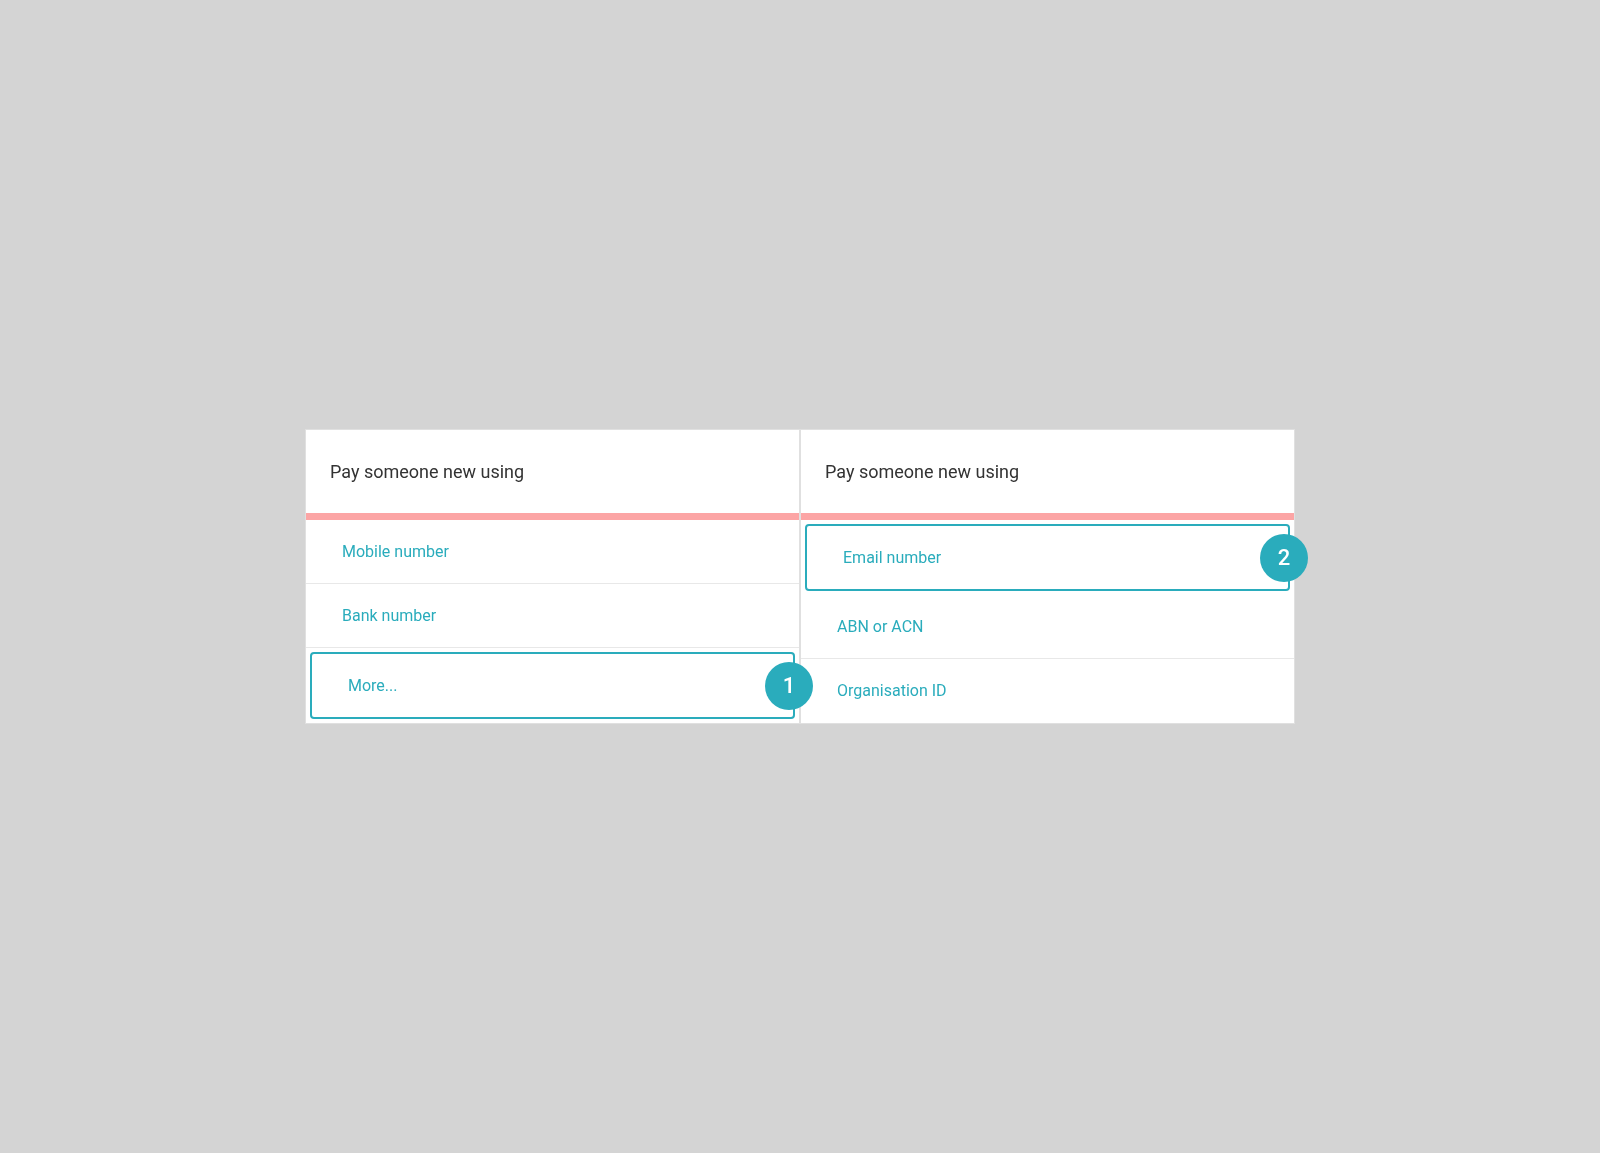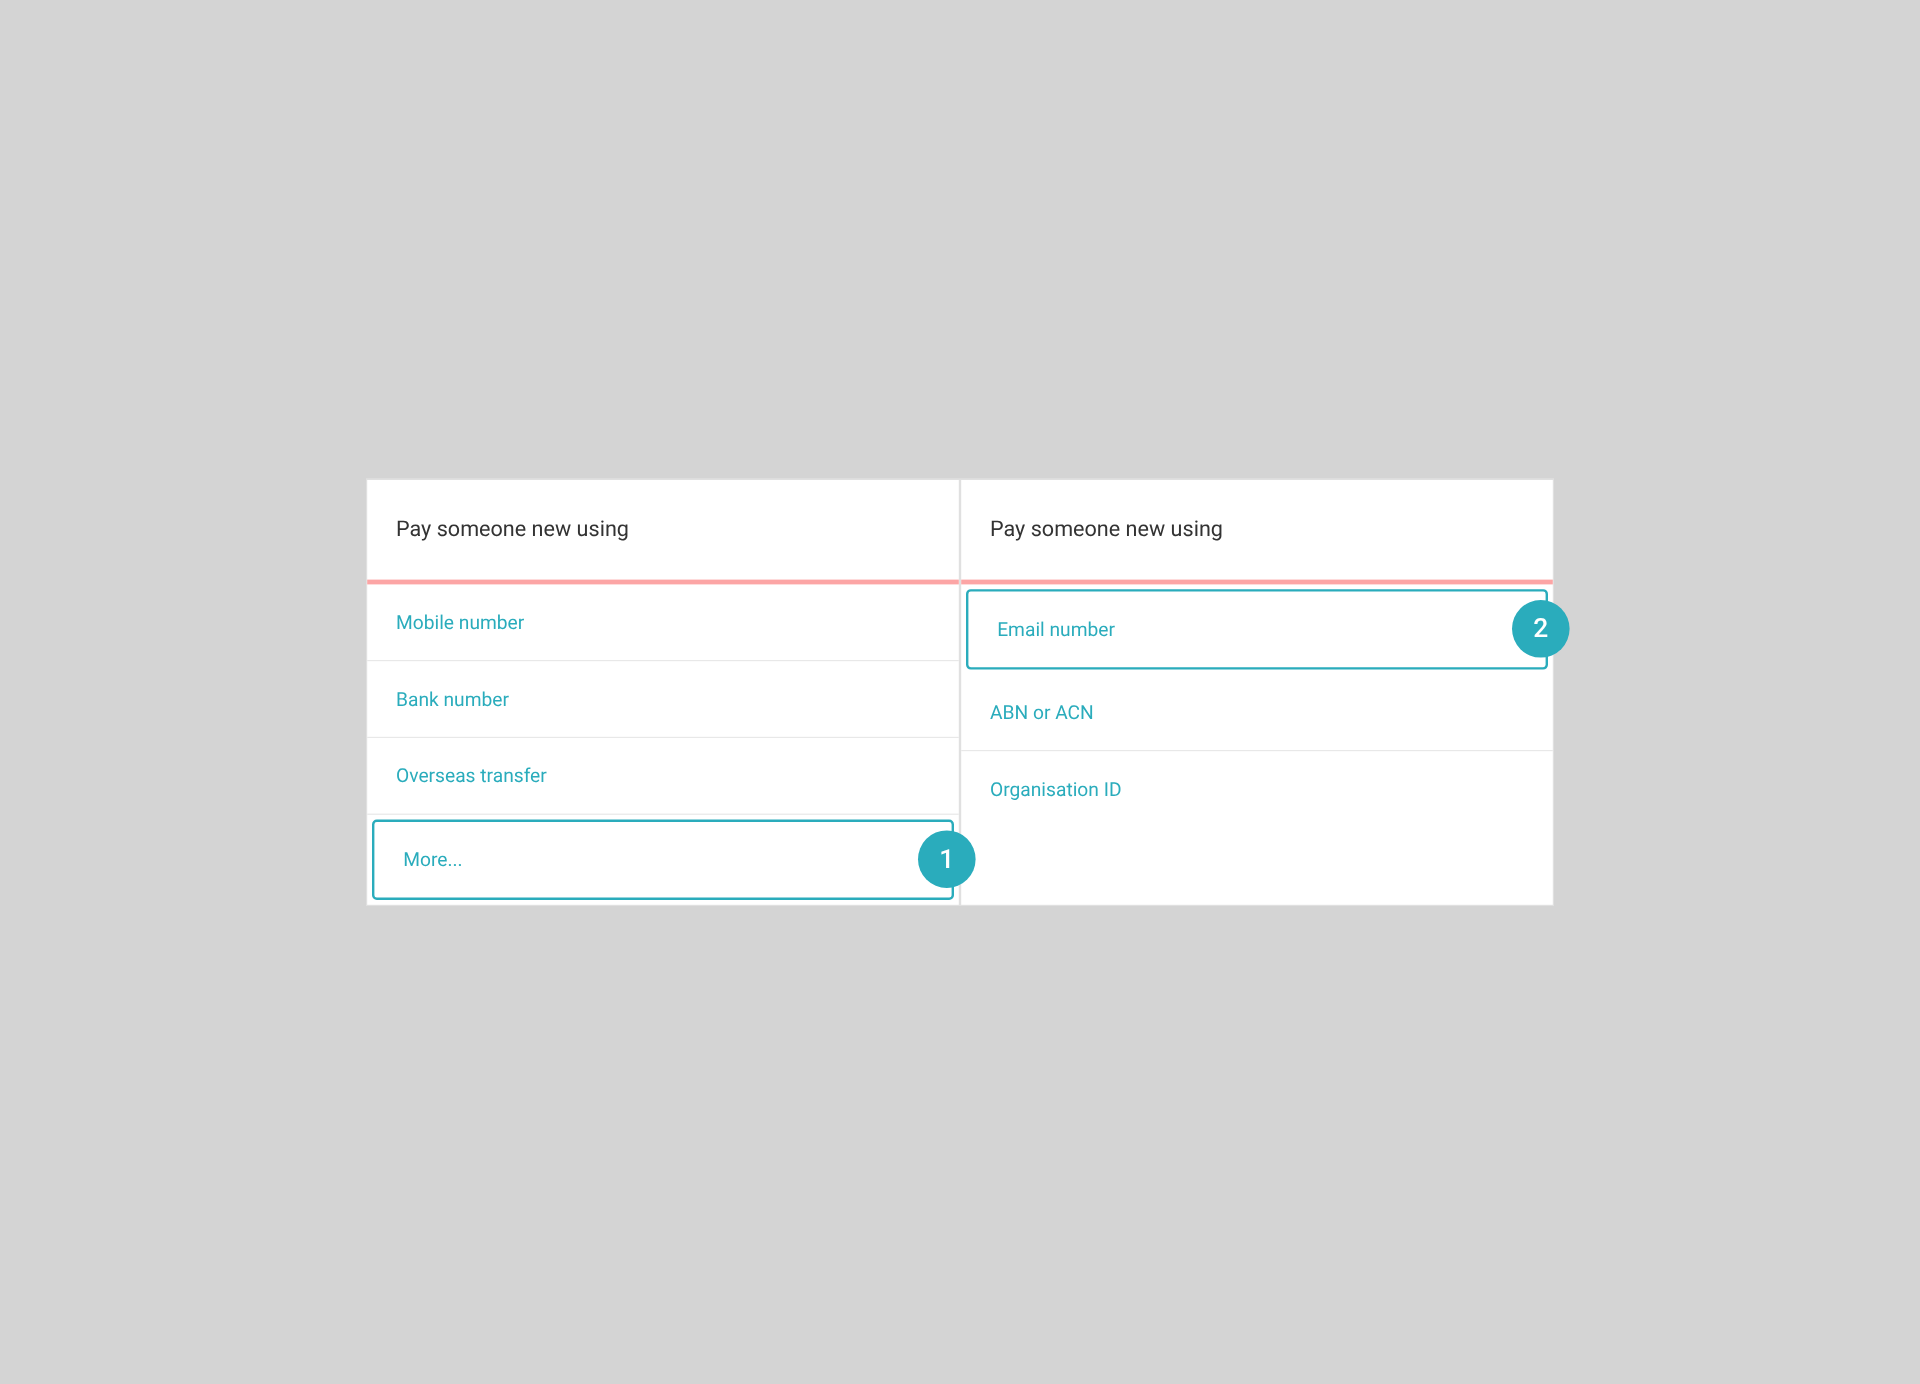--- a/index.html
+++ b/index.html
@@ -29,31 +29,31 @@
       width: 495px;
       border: 1px solid #e0e0e0;
     }
 
     .panel-left {
       border-right: 1px solid #e0e0e0;
     }
 
     .panel-header {
       padding: 31px 24px;
-      border-bottom: 4px solid #fca5a5;
+      border-bottom: 7px solid #fca5a5;
     }
 
     .panel-title {
       font-size: 18px;
       color: #333333;
       font-weight: 400;
     }
 
     .panel-item {
-      padding: 22px 24px;
+      padding: 22px 36px;
       border-bottom: 1px solid #e8e8e8;
       cursor: pointer;
       position: relative;
     }
 
     .panel-item:last-child {
       border-bottom: none;
     }
 
     .panel-item-label {
@@ -111,23 +111,20 @@
   <div class="panel panel-left">
     <div class="panel-header">
       <span class="panel-title">Pay someone new using</span>
     </div>
     <div class="panel-item">
       <span class="panel-item-label">Mobile number</span>
     </div>
     <div class="panel-item">
       <span class="panel-item-label">Bank number</span>
     </div>
-    <div class="panel-item">
-      <span class="panel-item-label">Overseas transfer</span>
-    </div>
     <div class="panel-item highlighted panel-item-more">
       <span class="panel-item-label">More...</span>
       <div class="badge badge-1">
         <span>1</span>
       </div>
     </div>
   </div>
 
   <div class="panel">
     <div class="panel-header">

